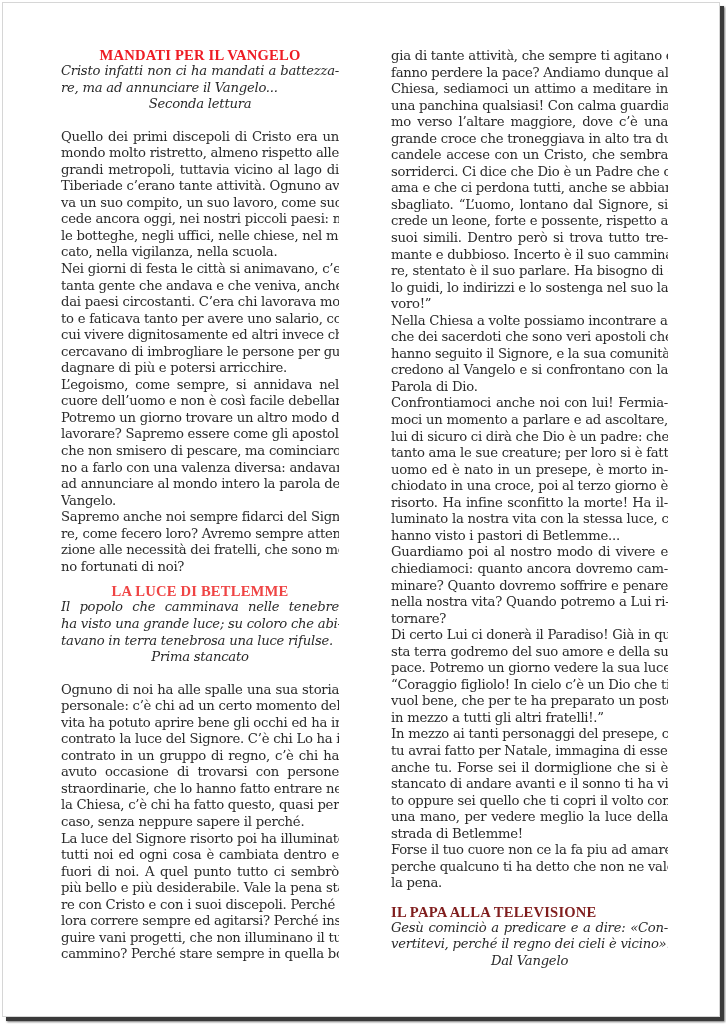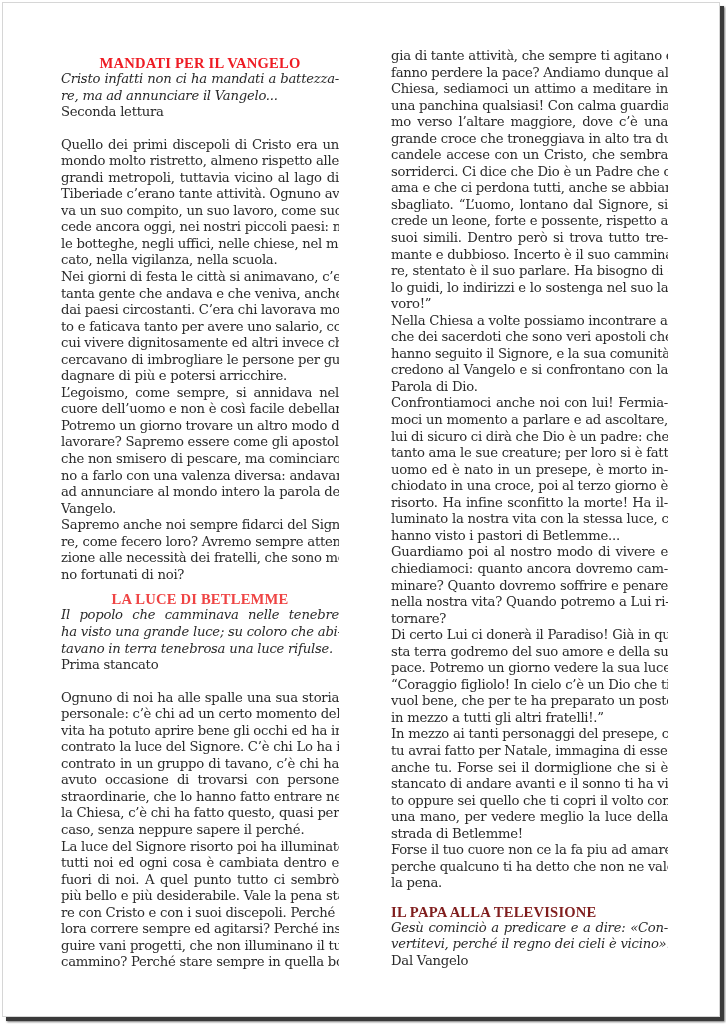--- a/index.html
+++ b/index.html
@@ -14,32 +14,32 @@
   }
   .col { position:absolute; top:0; color:#2a2a2a; font-size:13.2px; line-height:16.55px; letter-spacing:-0.25px; }
   .col.left { left:58px; width:278px; }
   .col.right { left:388px; width:277px; }
   .heading {
     color:#ee1c24; font-family:"Liberation Serif", serif; font-weight:bold;
     font-size:14.6px; line-height:16px; letter-spacing:0.2px; white-space:nowrap;
   }
   .heading.center { text-align:center; }
   .quote { font-style:italic; text-align:justify; text-align-last:left; }
-  .source { text-align:left; }
+  .source { font-style:italic; text-align:center; }
   .par { text-align:justify; margin:0; }
   .gap { height:16px; }
   .line { display:block; text-align:justify; text-align-last:justify; white-space:nowrap; overflow:hidden; height:16.55px; }
   .line.last { text-align-last:left; }
 </style>
 </head>
 <body>
 
 <div class="sheet">
 
-  <div class="col left" style="top: 52px; color: rgb(42, 42, 42);">
+  <div class="col left" style="top: 44px; color: rgb(42, 42, 42);">
     <section>
       <div class="heading center" style="color: rgb(238, 28, 36);">MANDATI  PER  IL VANGELO</div>
       <div class="quote">
         <span class="line">Cristo infatti non ci ha mandati a battezza-</span>
         <span class="line last">re, ma ad annunciare il Vangelo...</span>
       </div>
       <div class="source">Seconda lettura</div>
       <div class="gap"></div>
       <div id="l-s1">
           <div class="par">
@@ -90,21 +90,21 @@
         <span class="line last">tavano in terra tenebrosa una luce rifulse.</span>
       </div>
       <div class="source">Prima stancato</div>
       <div class="gap"></div>
       <div id="l-s2">
           <div class="par">
             <span class="line">Ognuno di noi ha alle spalle una sua storia</span>
             <span class="line">personale: c’è chi ad un certo momento della</span>
             <span class="line">vita ha potuto aprire bene gli occhi ed ha in-</span>
             <span class="line">contrato la luce del Signore. C’è chi Lo ha in-</span>
-            <span class="line">contrato in un gruppo di tavano, c’è chi ha</span>
+            <span class="line">contrato in un gruppo di regno, c’è chi ha</span>
             <span class="line">avuto occasione di trovarsi con persone</span>
             <span class="line">straordinarie, che lo hanno fatto entrare nel-</span>
             <span class="line">la Chiesa, c’è chi ha fatto questo, quasi per</span>
             <span class="line last">caso, senza neppure sapere il perché.</span>
           </div>
           <div class="par">
             <span class="line">La luce del Signore risorto poi ha illuminato</span>
             <span class="line">tutti noi ed ogni cosa è cambiata dentro e</span>
             <span class="line">fuori di noi.  A quel punto tutto ci sembrò</span>
             <span class="line">più bello e più desiderabile. Vale la pena sta-</span>

